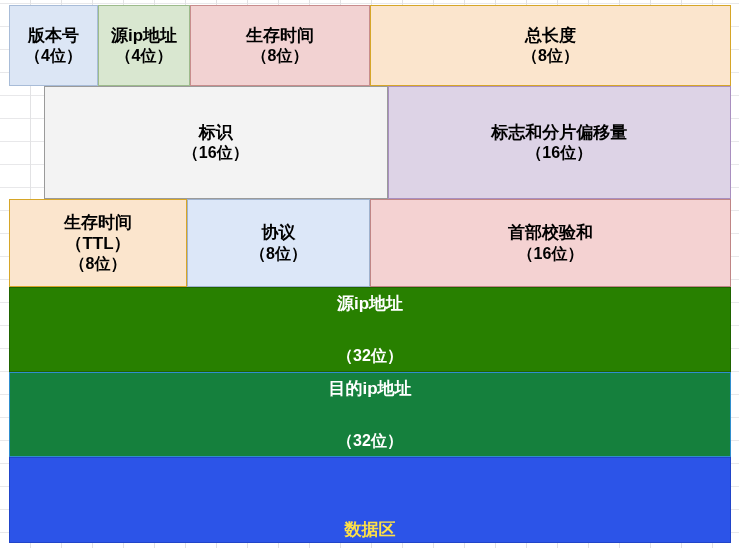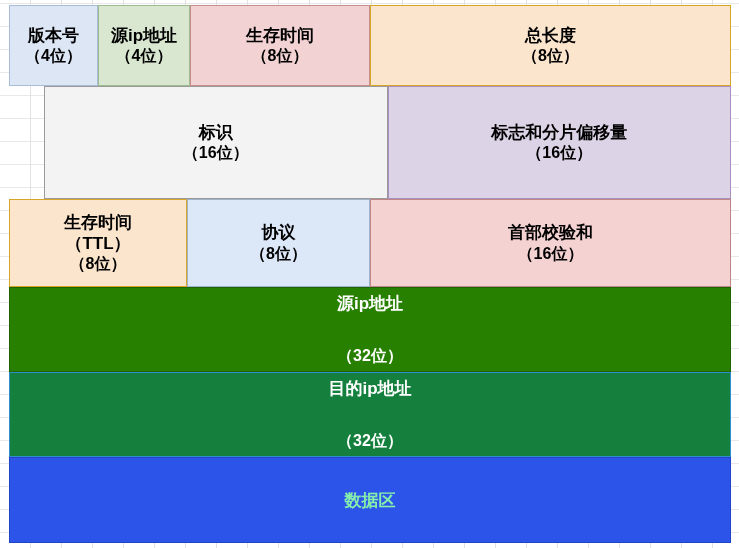--- a/index.html
+++ b/index.html
@@ -82,21 +82,21 @@
 
   .c-ident     { background:#f3f3f3; border-color:#9a9a9a; }
   .c-flagsfrag { background:#ddd3e6; border-color:#a98fc0; }
 
   .c-ttl       { background:#fbe5cd; border-color:#d6a628; }
   .c-proto     { background:#dce7f8; border-color:#9fb2ce; }
   .c-checksum  { background:#f4d2d2; border-color:#c08585; }
 
   .c-srcip     { background:#288000; border-color:#1f6400; color:#ffffff; }
   .c-dstip     { background:#15803d; border-color:#2f8ecd; color:#ffffff; }
-  .c-data      { background:#2c54e8; border-color:#2144c9; color:#86efac; }
+  .c-data      { background:#2c54e8; border-color:#2144c9; color:#fde047;justify-content:flex-end; }
 
   
   .w-version   { width: 89px; }
   .w-ihl       { width: 92px; }
   .w-tos       { width: 180px; }
   .w-totallen  { width: 361px; }
 
   .w-ident     { width: 361px; }
   .w-flagsfrag { width: 361px; }
 

